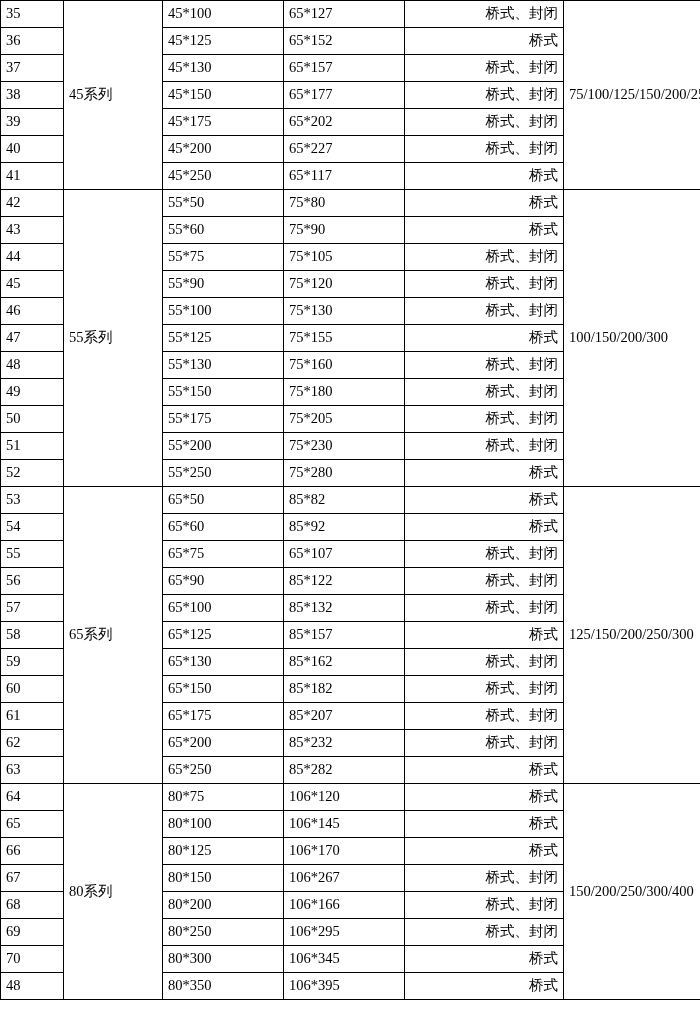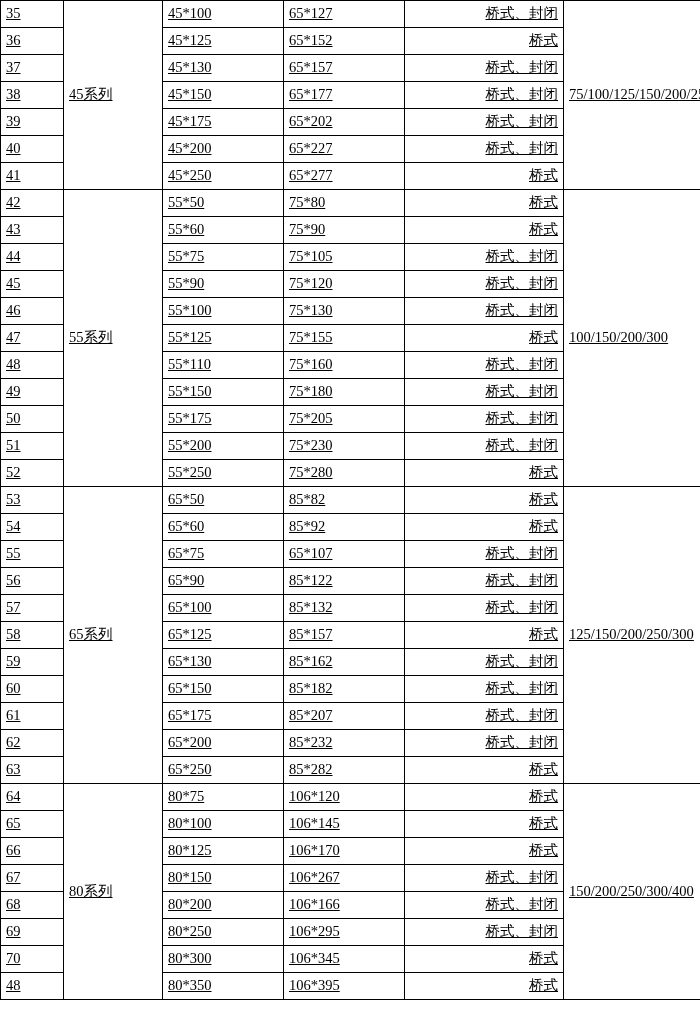--- a/index.html
+++ b/index.html
@@ -11,21 +11,20 @@
     width: 700px;
     height: 1029px;
     font-family: "Liberation Serif", "DejaVu Serif", serif;
     color: #000000;
   }
   #sheet {
     width: 700px;
     height: 1029px;
     position: relative;
     overflow: hidden;
-    text-decoration: underline;
   }
   table.spec {
     border-collapse: collapse;
     width: 698px;
     margin: 0 auto;
     table-layout: fixed;
   }
   table.spec td {
     border: 1px solid #000000;
     font-size: 14.5px;
@@ -88,21 +87,21 @@
       </tr>
       <tr>
         <td class="c-idx">40</td>
         <td class="c-a">45*200</td>
         <td class="c-b">65*227</td>
         <td class="c-type">桥式、封闭</td>
       </tr>
       <tr>
         <td class="c-idx">41</td>
         <td class="c-a">45*250</td>
-        <td class="c-b">65*277</td>
+        <td class="c-b">65*117</td>
         <td class="c-type">桥式</td>
       </tr>
 
       <tr>
         <td class="c-idx">42</td>
         <td class="c-series" rowspan="11">55系列</td>
         <td class="c-a">55*50</td>
         <td class="c-b">75*80</td>
         <td class="c-type">桥式</td>
         <td class="c-len" rowspan="11">100/150/200/300</td>
@@ -132,21 +131,21 @@
         <td class="c-type">桥式、封闭</td>
       </tr>
       <tr>
         <td class="c-idx">47</td>
         <td class="c-a">55*125</td>
         <td class="c-b">75*155</td>
         <td class="c-type">桥式</td>
       </tr>
       <tr>
         <td class="c-idx">48</td>
-        <td class="c-a">55*110</td>
+        <td class="c-a">55*130</td>
         <td class="c-b">75*160</td>
         <td class="c-type">桥式、封闭</td>
       </tr>
       <tr>
         <td class="c-idx">49</td>
         <td class="c-a">55*150</td>
         <td class="c-b">75*180</td>
         <td class="c-type">桥式、封闭</td>
       </tr>
       <tr>

